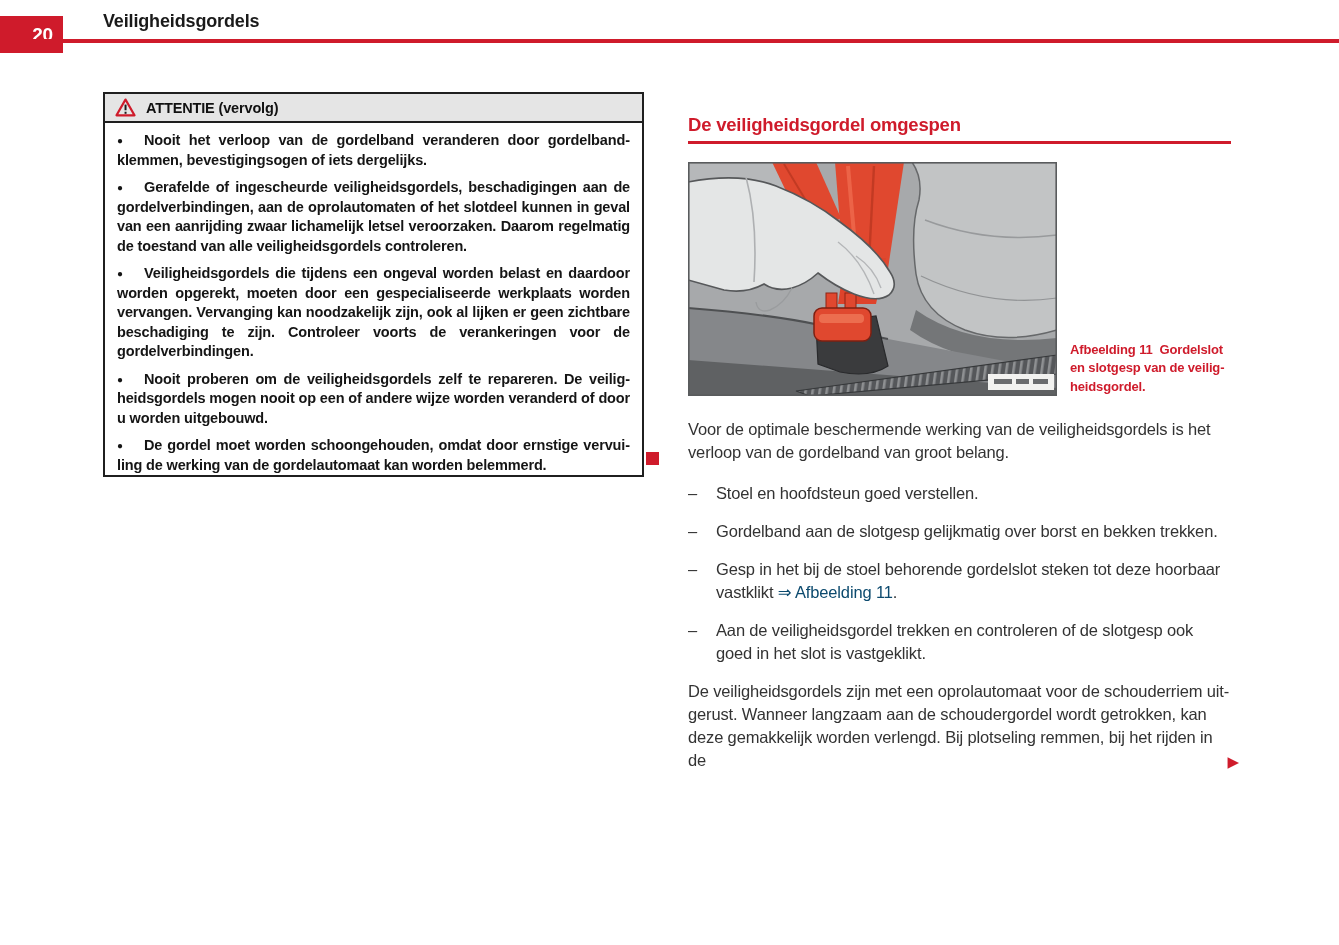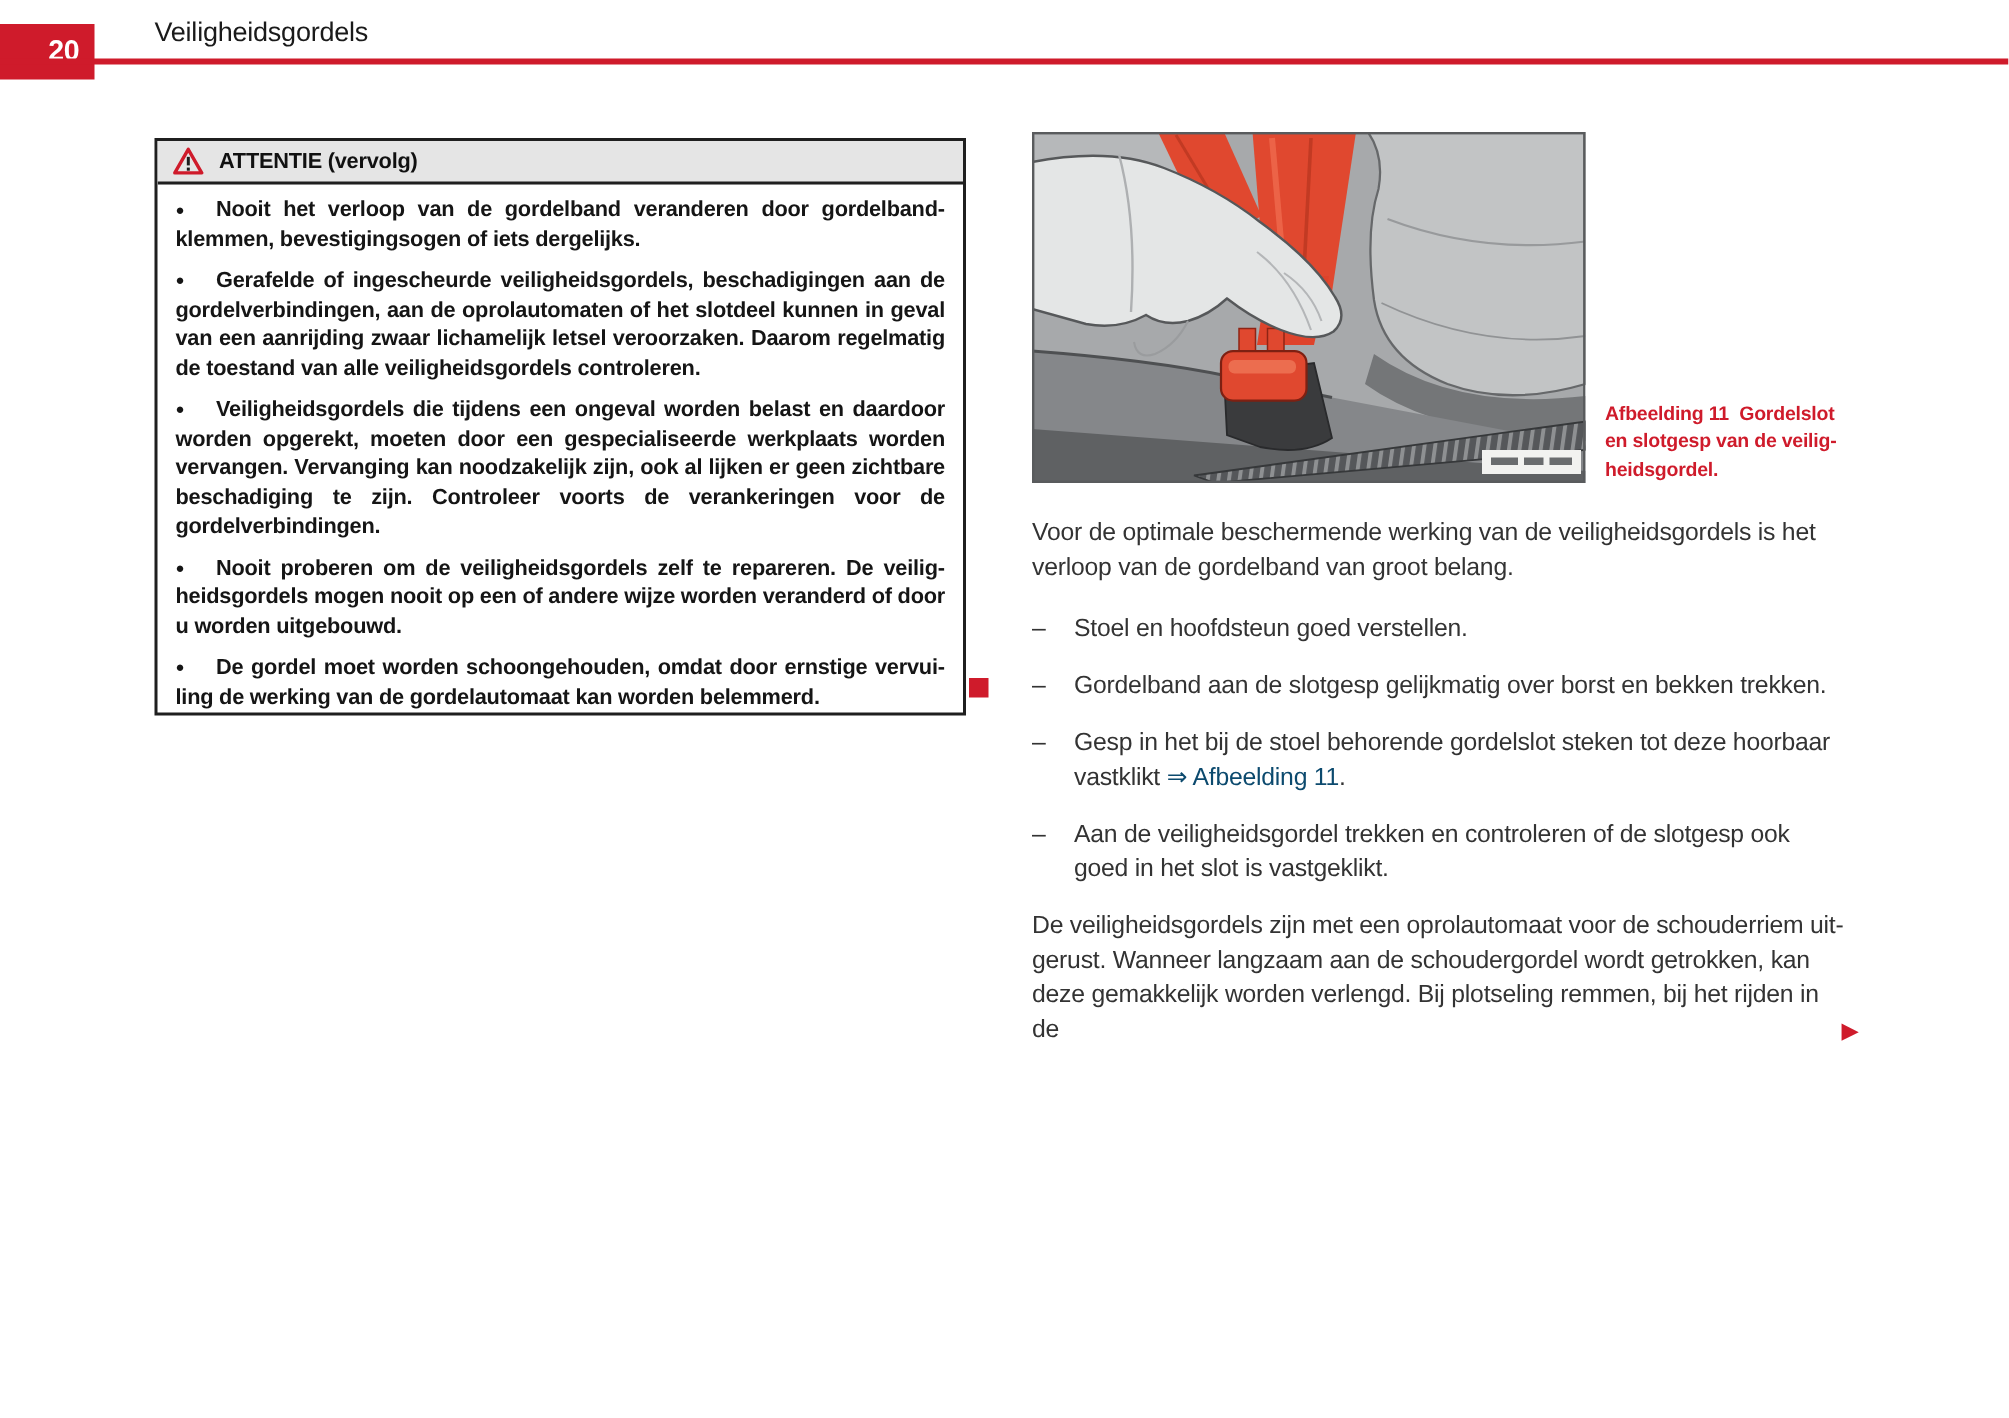--- a/index.html
+++ b/index.html
@@ -10,21 +10,21 @@
   }
   
   .pagenum-box{
     position:absolute;left:0;top:0;width:63px;height:37px;background:#cf1b2b;
     display:flex;align-items:center;justify-content:flex-end;padding-right:10px;
     box-sizing:border-box;
     margin-top:16px;
   }
   .pagenum-box span{color:#fff;font-weight:bold;font-size:19px;}
   .header-title{
-    position:absolute;left:103px;top:11px;font-size:18px;font-weight:normal;color:#1a1a1a;
+    position:absolute;left:103px;top:11px;font-size:18px;font-weight:bold;color:#1a1a1a;
   }
   .header-rule{position:absolute;left:0;top:39px;width:1339px;height:4px;background:#cf1b2b;}
 
   
   .warning-box{
     position:absolute;left:103px;top:92px;width:541px;height:385px;
     border:2px solid #1f1f1f;box-sizing:border-box;background:#fff;overflow:hidden;
   }
   .warn-header{
     height:29px;background:#e5e5e5;border-bottom:2px solid #1f1f1f;
@@ -90,20 +90,21 @@
     <p class="warn-item"><span class="blt">●</span><span>Nooit het verloop van de gordelband veranderen door gordelband­klemmen, bevestigingsogen of iets dergelijks.</span></p>
     <p class="warn-item"><span class="blt">●</span><span>Gerafelde of ingescheurde veiligheidsgordels, beschadigingen aan de gordelverbindingen, aan de oprolautomaten of het slotdeel kunnen in ge­val van een aanrijding zwaar lichamelijk letsel veroorzaken. Daarom re­gelmatig de toestand van alle veiligheidsgordels controleren.</span></p>
     <p class="warn-item"><span class="blt">●</span><span>Veiligheidsgordels die tijdens een ongeval worden belast en daardoor worden opgerekt, moeten door een gespecialiseerde werkplaats worden vervangen. Vervanging kan noodzakelijk zijn, ook al lijken er geen zicht­bare beschadiging te zijn. Controleer voorts de verankeringen voor de gordelverbindingen.</span></p>
     <p class="warn-item"><span class="blt">●</span><span>Nooit proberen om de veiligheidsgordels zelf te repareren. De veilig­heidsgordels mogen nooit op een of andere wijze worden veranderd of door u worden uitgebouwd.</span></p>
     <p class="warn-item"><span class="blt">●</span><span>De gordel moet worden schoongehouden, omdat door ernstige vervui­ling de werking van de gordelautomaat kan worden belemmerd.</span></p>
   </div>
 </div>
 <div class="section-end-marker"></div>
 
 <div class="main-col">
+  <h2 class="sub-heading">De veiligheidsgordel omgespen</h2>
 
   <div class="figure-row">
     <svg class="figure-art" viewBox="0 0 369 234" xmlns="http://www.w3.org/2000/svg">
       <defs>
         <pattern id="hatch" width="7" height="22" patternUnits="userSpaceOnUse" patternTransform="rotate(8)">
           <rect width="7" height="22" fill="#55575a"></rect>
           <rect width="2.6" height="22" fill="#8e9092"></rect>
         </pattern>
       </defs>
 

